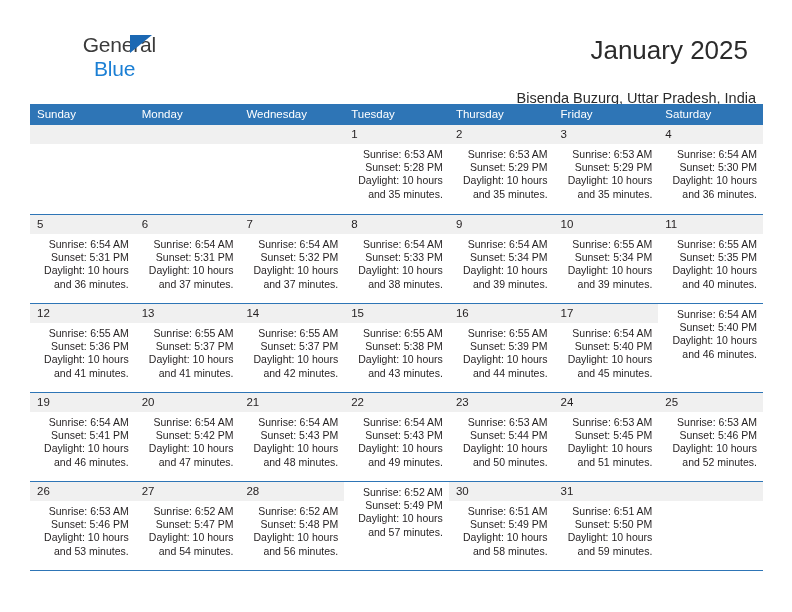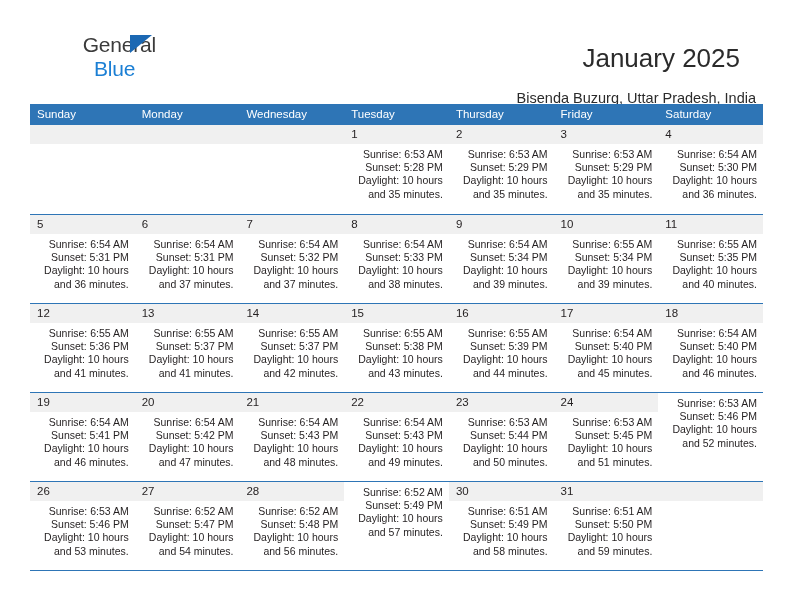--- a/index.html
+++ b/index.html
@@ -65,24 +65,24 @@
     position: absolute;
     right: 36px;
     top: 28px;
     text-align: right;
   }
   .cal-title {
     font-size: 26px;
     color: #2b2b2b;
     line-height: 1.15;
     font-weight: normal;
-    margin: 16px;
+    margin: 8px;
   }
   .cal-subtitle {
-    margin-top: 9px;
+    margin-top: 24px;
     font-size: 14.5px;
     color: #2b2b2b;
     line-height: 1.15;
     padding-left: 48px;
   }
 
   
   .calendar {
     position: absolute;
     left: 30px;
@@ -340,21 +340,20 @@
           <div class="day">
             <div class="day-num-band">17</div>
             <div class="day-body">
               <div>Sunrise: 6:54 AM</div>
               <div>Sunset: 5:40 PM</div>
               <div>Daylight: 10 hours</div>
               <div>and 45 minutes.</div>
             </div>
           </div>
           <div class="day">
-            <div class="day-num-band">18</div>
             <div class="day-body">
               <div>Sunrise: 6:54 AM</div>
               <div>Sunset: 5:40 PM</div>
               <div>Daylight: 10 hours</div>
               <div>and 46 minutes.</div>
             </div>
           </div>
         </div>
         <div class="week">
           <div class="day">
@@ -405,20 +404,21 @@
           <div class="day">
             <div class="day-num-band">24</div>
             <div class="day-body">
               <div>Sunrise: 6:53 AM</div>
               <div>Sunset: 5:45 PM</div>
               <div>Daylight: 10 hours</div>
               <div>and 51 minutes.</div>
             </div>
           </div>
           <div class="day">
+            <div class="day-num-band">25</div>
             <div class="day-body">
               <div>Sunrise: 6:53 AM</div>
               <div>Sunset: 5:46 PM</div>
               <div>Daylight: 10 hours</div>
               <div>and 52 minutes.</div>
             </div>
           </div>
         </div>
         <div class="week">
           <div class="day">

